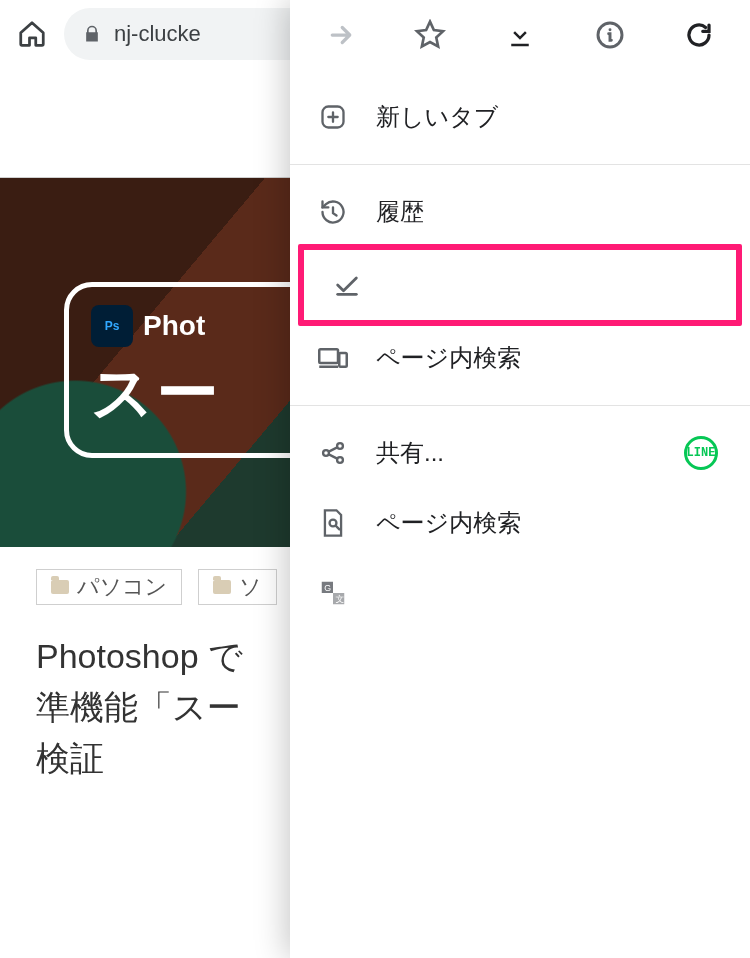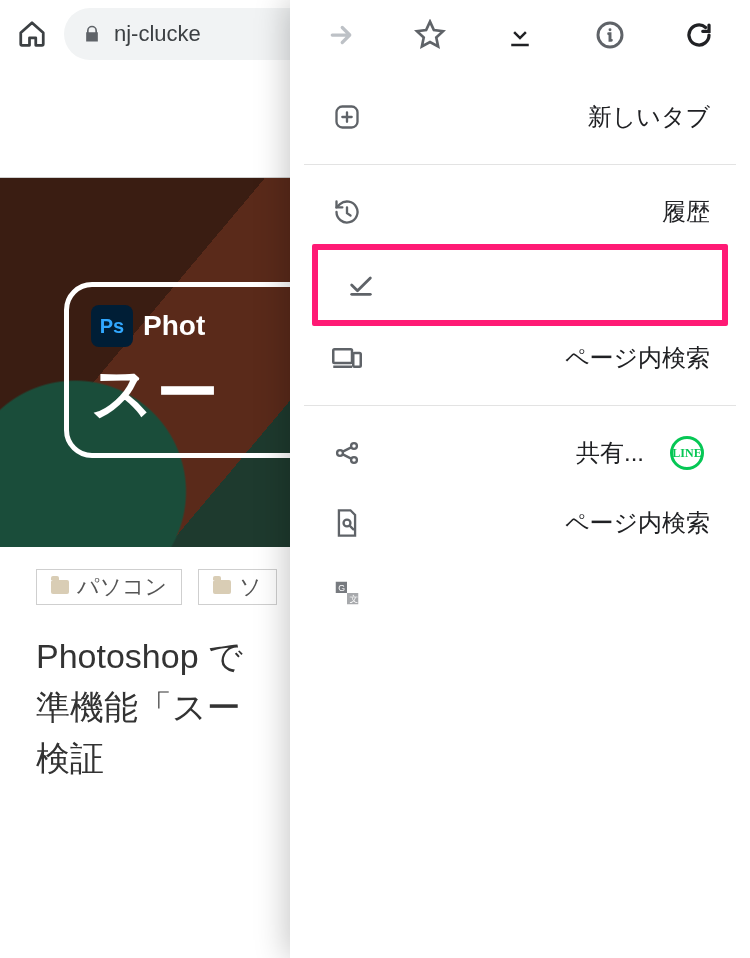--- a/index.html
+++ b/index.html
@@ -77,21 +77,21 @@
     display: flex;
     align-items: center;
     gap: 10px;
     font-size: 28px;
     font-weight: 600;
   }
   .ps-chip {
     width: 42px; height: 42px; border-radius: 8px;
     background: #001e36; color:#31a8ff;
     display:flex; align-items:center; justify-content:center;
-    font-weight:700; font-size:20px; font-family: Arial, sans-serif;
+    font-weight:700; font-size:12px; font-family: Arial, sans-serif;
   }
   .hero-card .line2 { font-size: 62px; font-weight: 600; margin-top: 4px; letter-spacing:2px; }
   .meta-row {
     display: flex;
     gap: 16px;
     padding: 22px 36px 12px;
   }
   .chip {
     display: flex;
     align-items: center;
@@ -127,21 +127,21 @@
   .menu-toolbar {
     height: 70px;
     display: flex;
     align-items: center;
     justify-content: space-around;
     padding: 0 6px;
     border-bottom: 0;
   }
   .tool-btn { width:56px; height:56px; display:flex;align-items:center;justify-content:center; color:#5f6368; }
   .tool-btn.dim { color:#bdc1c6; }
-  .menu-list { padding: 12px 14px; text-align: right; }
+  .menu-list { padding: 12px 0; }
   .menu-item {
     height: 70px;
     display: flex;
     align-items: center;
     padding: 0 26px;
     gap: 26px;
     font-size: 24px;
     color: #202124;
     position: relative;
   }
@@ -150,21 +150,21 @@
   .menu-sep { height:1px; background:#e3e3e3; margin: 12px 0; }
   .highlight-box {
     border: 6px solid #ff1a75;
     border-radius: 2px;
     margin: -3px 8px;
   }
   .line-badge {
     margin-right: 6px;
     width: 34px; height: 34px; border-radius: 50%;
     border: 3px solid #06c755; color:#06c755;
-    font-size: 12px; font-weight:700; font-family: Liberation Serif, serif;
+    font-size: 12px; font-weight:700; font-family: Liberation Mono, monospace;
     display:flex;align-items:center;justify-content:center;
   }
   svg { display:block; }
 </style>
 </head>
 <body>
 
 <div class="topbar">
   <div class="home-btn">
     <svg width="30" height="30" viewBox="0 0 24 24" fill="none" stroke="#3c4043" stroke-width="2.2" stroke-linejoin="round">

